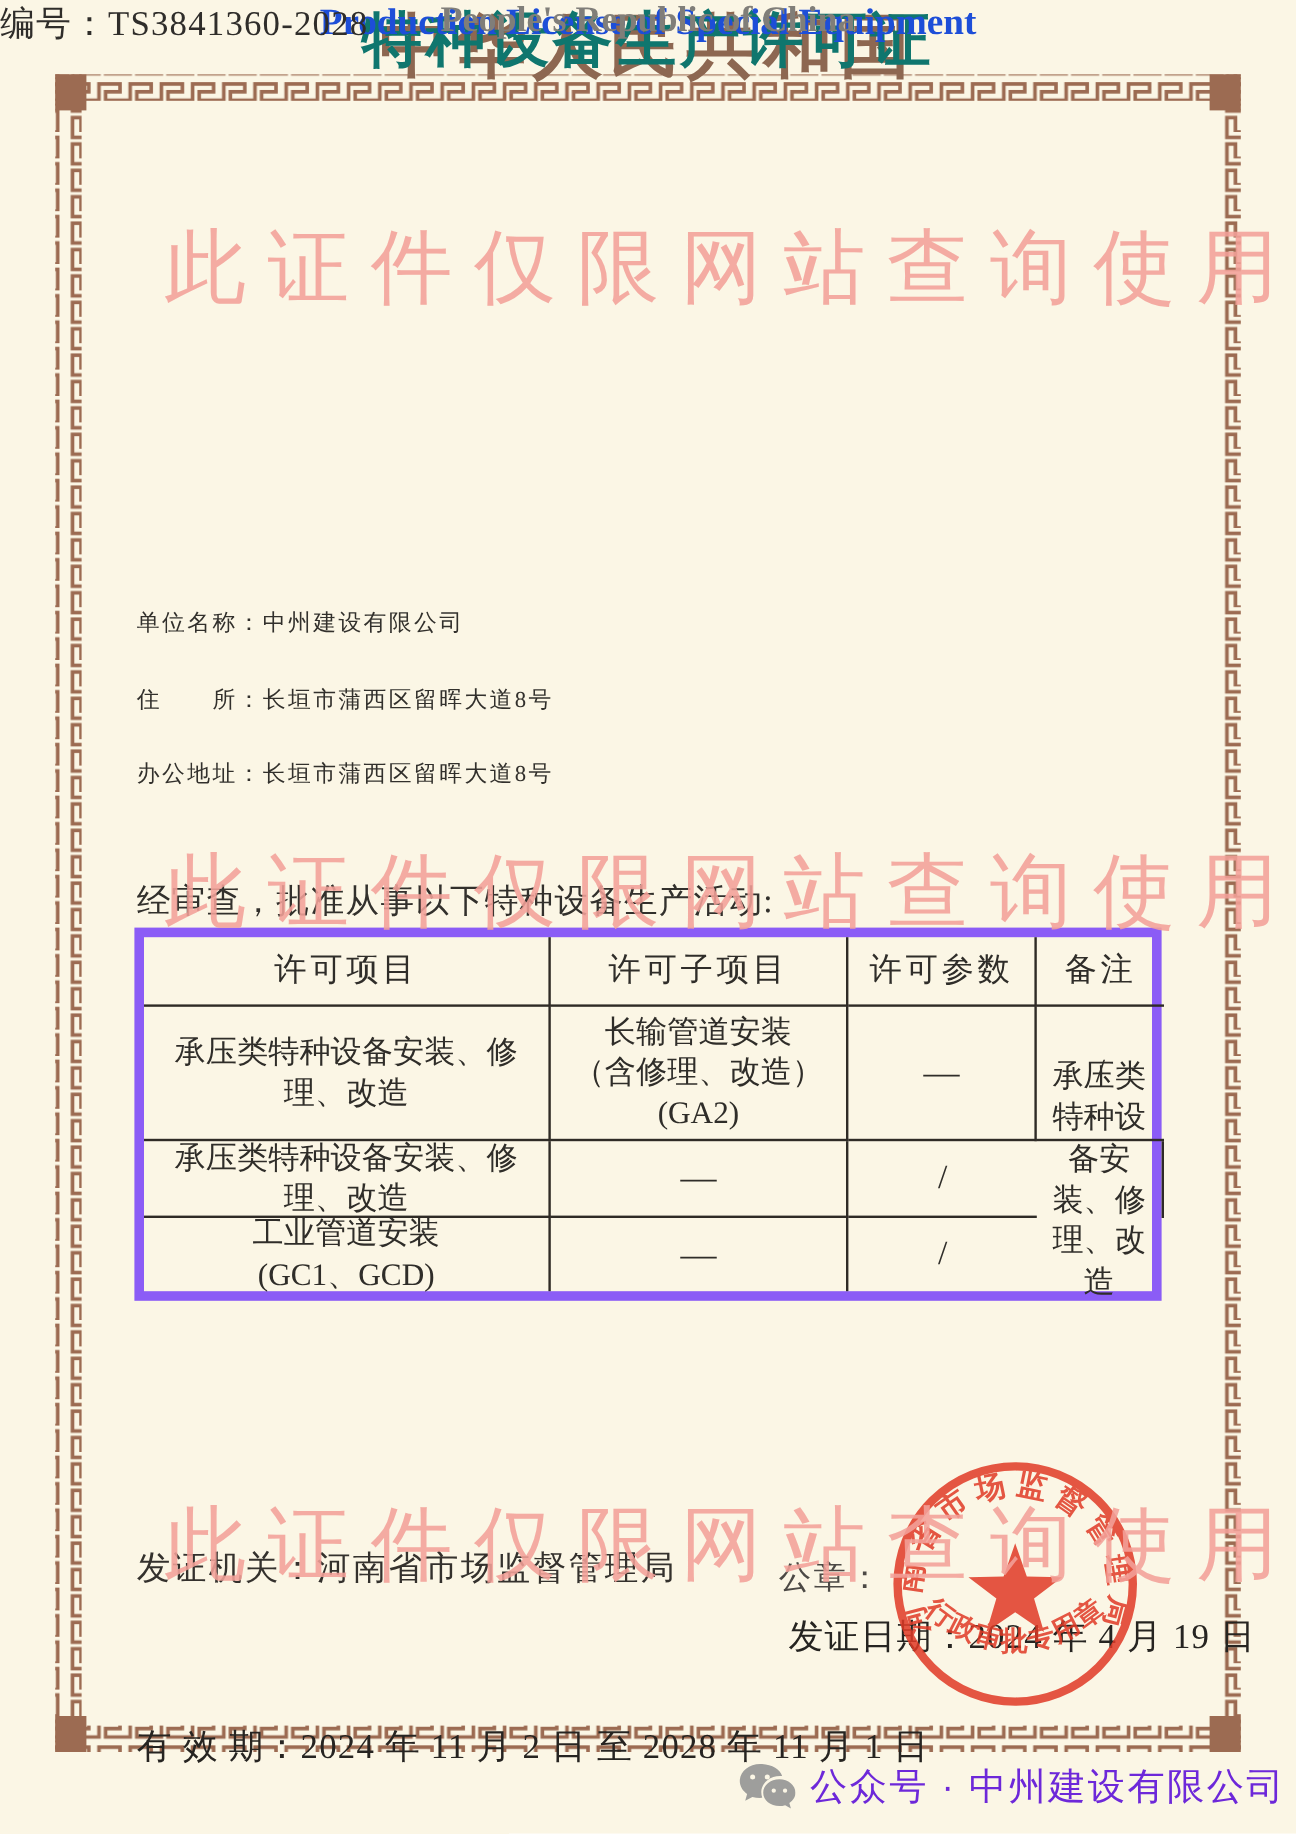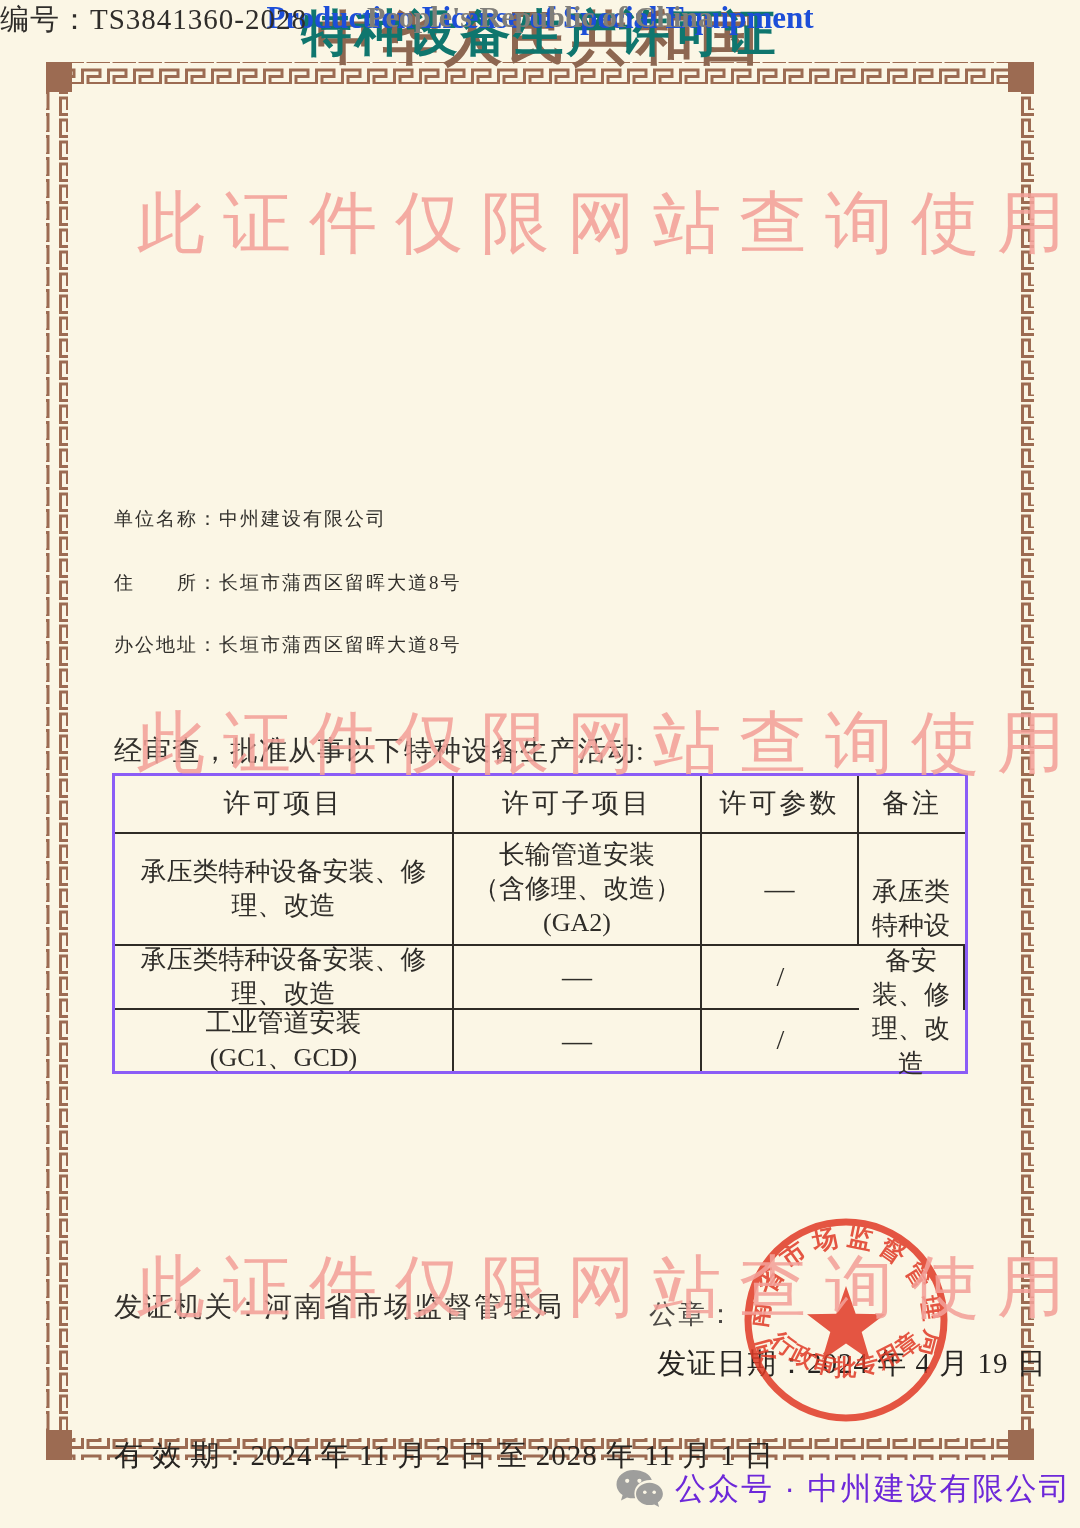--- a/index.html
+++ b/index.html
@@ -23,21 +23,21 @@
   .license-no { left:595; top:393; font-size:29px; color:#2f2d2a; letter-spacing:1px; z-index:10; }
   
   .info-line { left:114px; font-size:19px; color:#32302c; letter-spacing:2px; z-index:10; }
   .info-name    { top:506px; }
   .info-addr    { top:570px; }
   .info-office  { top:632px; }
   .approval-line { left:114px; top:732px; font-size:28px; color:#32302c; letter-spacing:1px; z-index:10; }
   
   .lic-table {
     left:112px; top:773px; width:856px; box-sizing:border-box;
-    border:3px solid #8b5cf6; display:grid;
+    border:8px solid #8b5cf6; display:grid;
     grid-template-columns:339px 248px 157px 106px;
     grid-template-rows:58px 112px 64px 61px;
     background:transparent; z-index:10;
   }
   .cell {
     box-sizing:border-box; border-right:2px solid #2f2b26; border-bottom:2px solid #2f2b26;
     display:flex; align-items:center; justify-content:center; text-align:center;
     font-size:26px; color:#2f2d29; line-height:1.32; white-space:pre-line; padding:2px 6px;
   }
   .cell.hdr { font-size:27px; letter-spacing:3px; }

